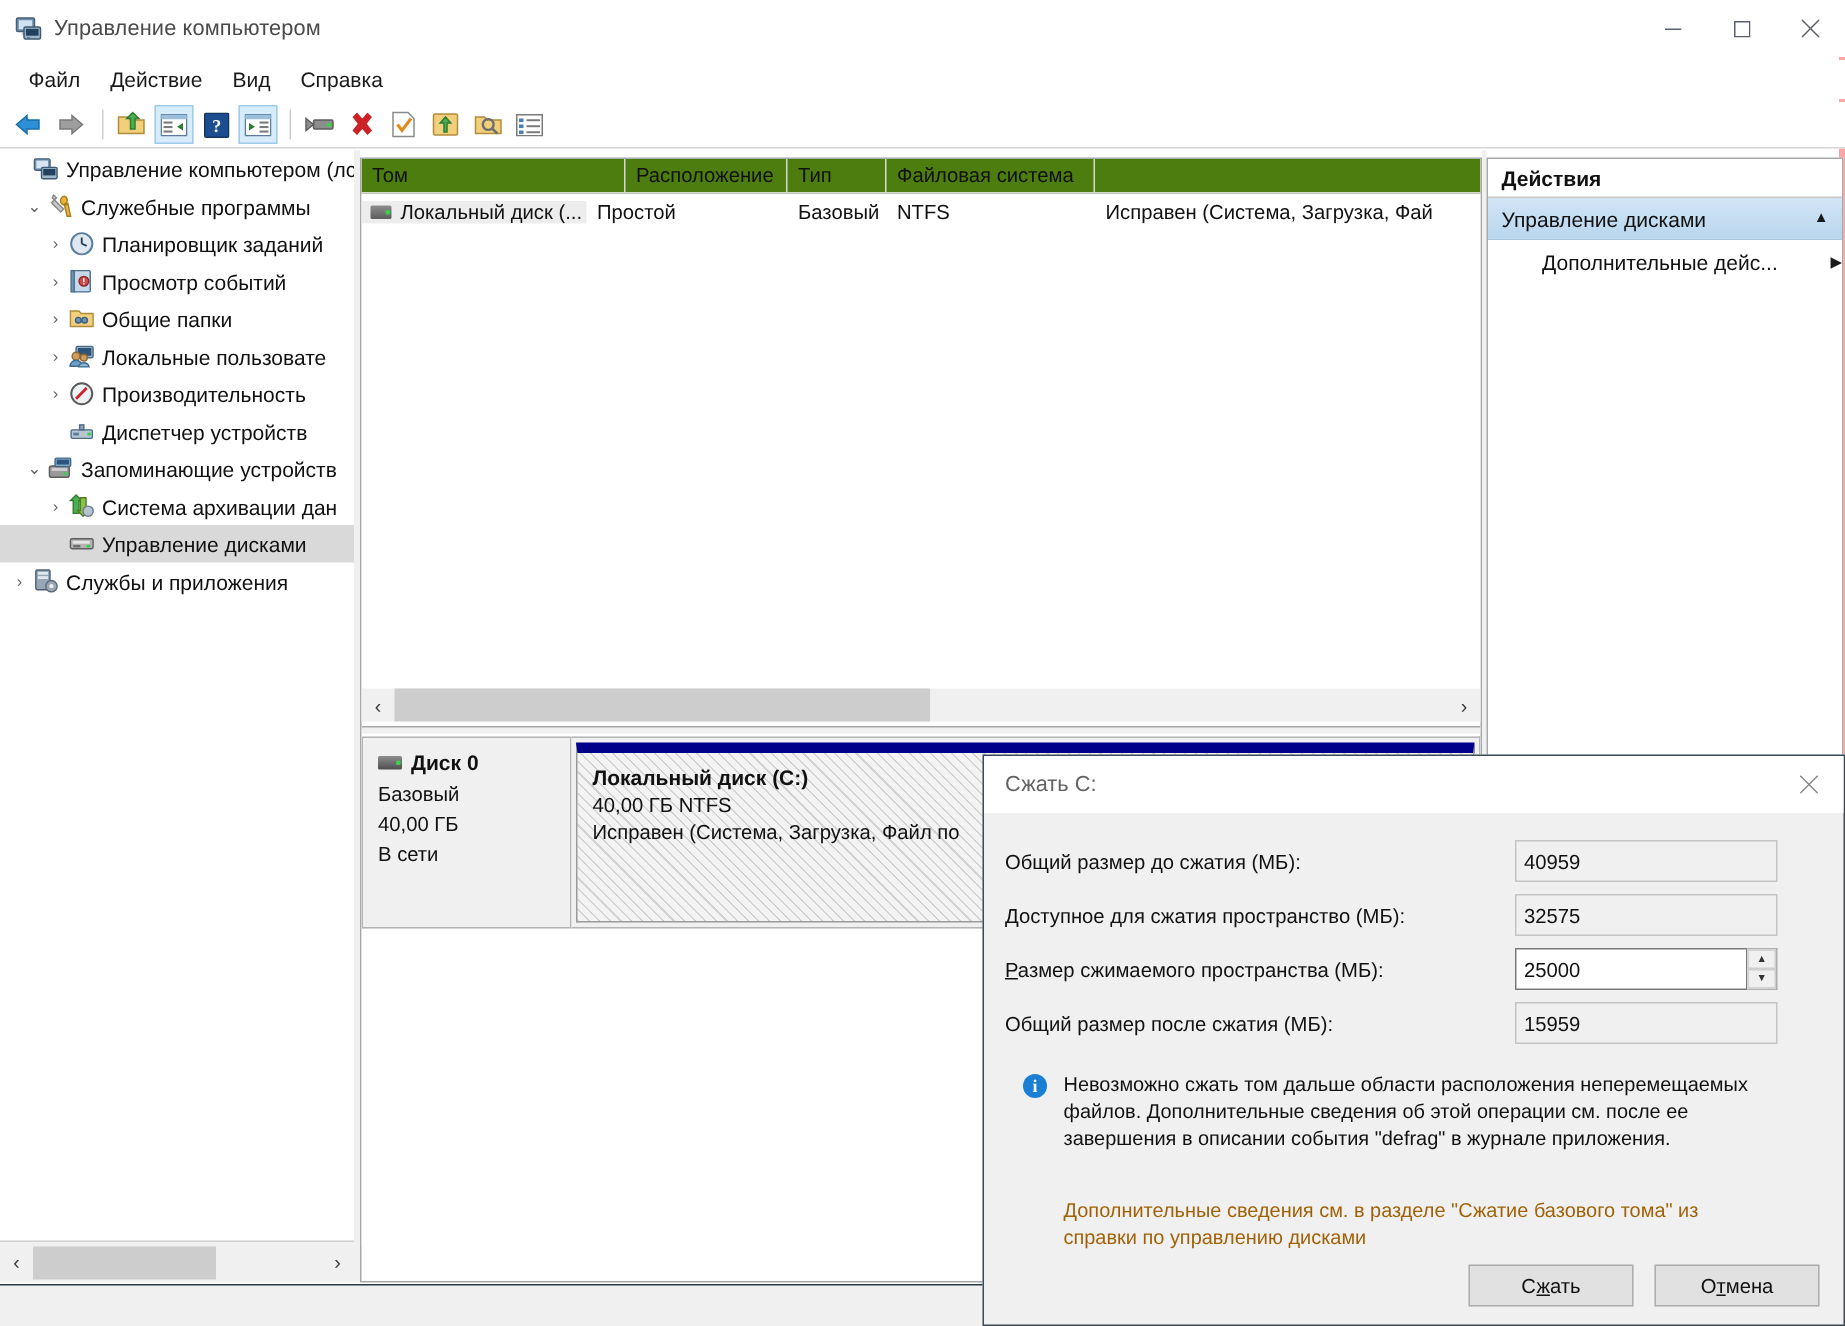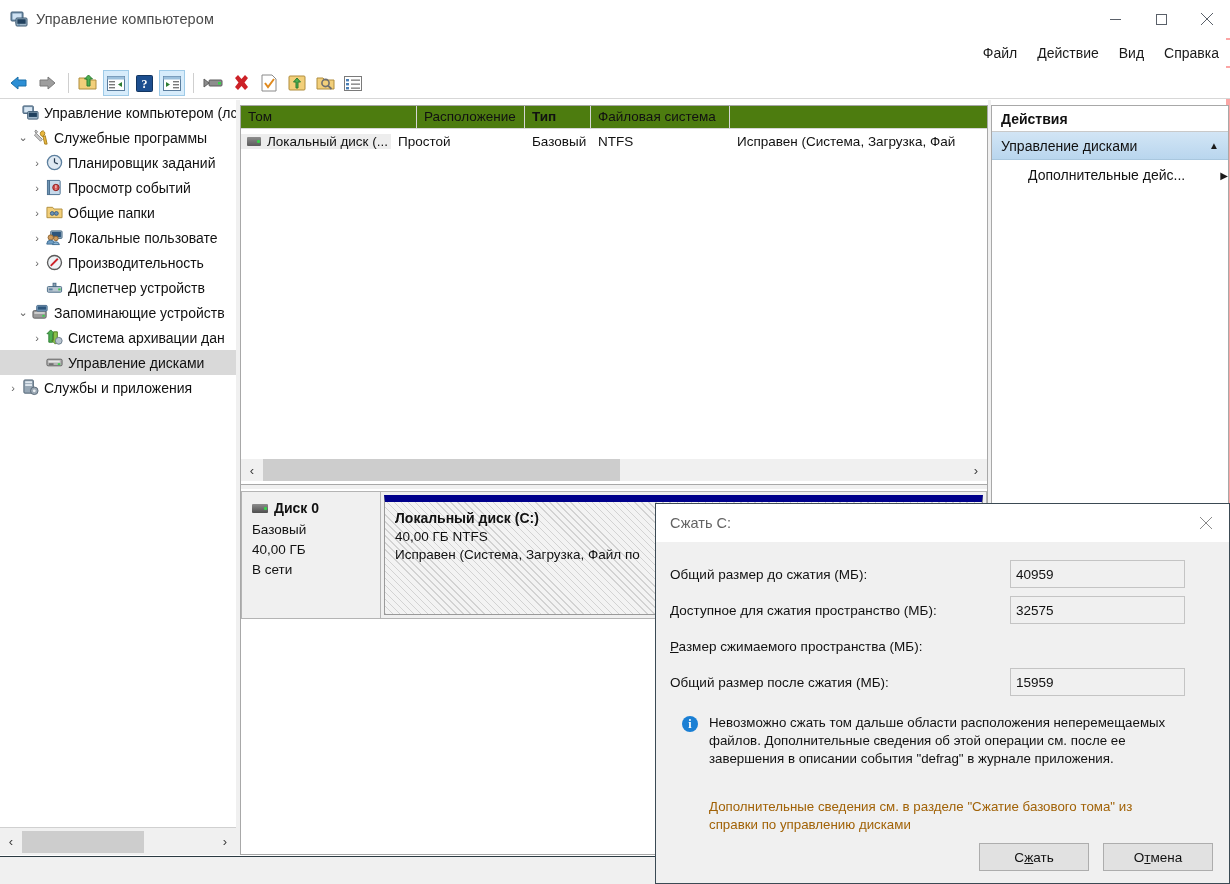--- a/index.html
+++ b/index.html
@@ -43,21 +43,20 @@
     color: #5a6069;
   }
 
   
   .menubar {
     position: absolute; top: 40px; left: 0;
     width: 1230px; height: 26px;
     display: flex; align-items: center;
     background: #ffffff;
     padding-left: 10px;
-    justify-content: flex-end;
   }
   .menuitem {
     font-size: 14px; color: #1a1a1a;
     padding: 2px 9px; margin-right: 2px;
     white-space: nowrap;
   }
 
   
   .toolbar {
     position: absolute; top: 68px; left: 0;
@@ -608,21 +607,21 @@
 
   <div class="vdiv1"></div>
   <div class="vdiv2"></div>
 
   <div class="center-pane">
 
     <div class="vol-list">
       <div class="vol-header">
         <div class="vh-cell" style="width:176px;">Том</div>
         <div class="vh-cell" style="width:108px;">Расположение</div>
-        <div class="vh-cell" style="width:66px;font-weight:bold;">Тип</div>
+        <div class="vh-cell" style="width:66px;">Тип</div>
         <div class="vh-cell" style="width:139px;">Файловая система</div>
       </div>
       <div class="vol-row">
         <div class="vr-cell sel" style="width:150px;display:flex;align-items:center;padding-left:0;">
           <span class="vol-ico"></span>
           <span>Локальный диск (...</span>
         </div>
         <div class="vr-cell" style="width:134px;">Простой</div>
         <div class="vr-cell" style="width:66px;">Базовый</div>
         <div class="vr-cell" style="width:139px;">NTFS</div>
@@ -695,20 +694,27 @@
         <span class="frm-input">40959</span>
       </div>
 
       <div class="frm-row">
         <span class="frm-label">Доступное для сжатия пространство (МБ):</span>
         <span class="frm-input">32575</span>
       </div>
 
       <div class="frm-row">
         <span class="frm-label"><u>Р</u><span>азмер сжимаемого пространства (МБ):</span></span>
+        <span class="spin-wrap">
+          <span class="frm-input editable" style="width:155px;">25000</span>
+          <span class="spinner">
+            <span class="spin-btn">▲</span>
+            <span class="spin-btn">▼</span>
+          </span>
+        </span>
       </div>
 
       <div class="frm-row">
         <span class="frm-label">Общий размер после сжатия (МБ):</span>
         <span class="frm-input">15959</span>
       </div>
 
       <div class="info-block">
         <span class="info-icon">i</span>
         <span class="info-text">Невозможно сжать том дальше области расположения неперемещаемых файлов. Дополнительные сведения об этой операции см. после ее завершения в описании события "defrag" в журнале приложения.</span>

